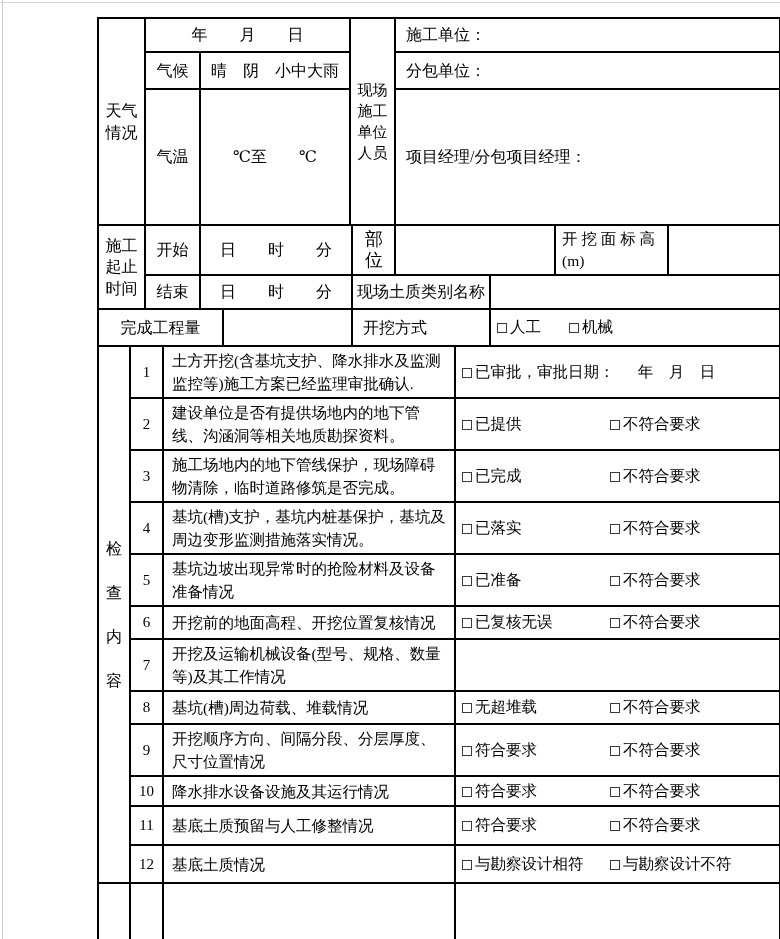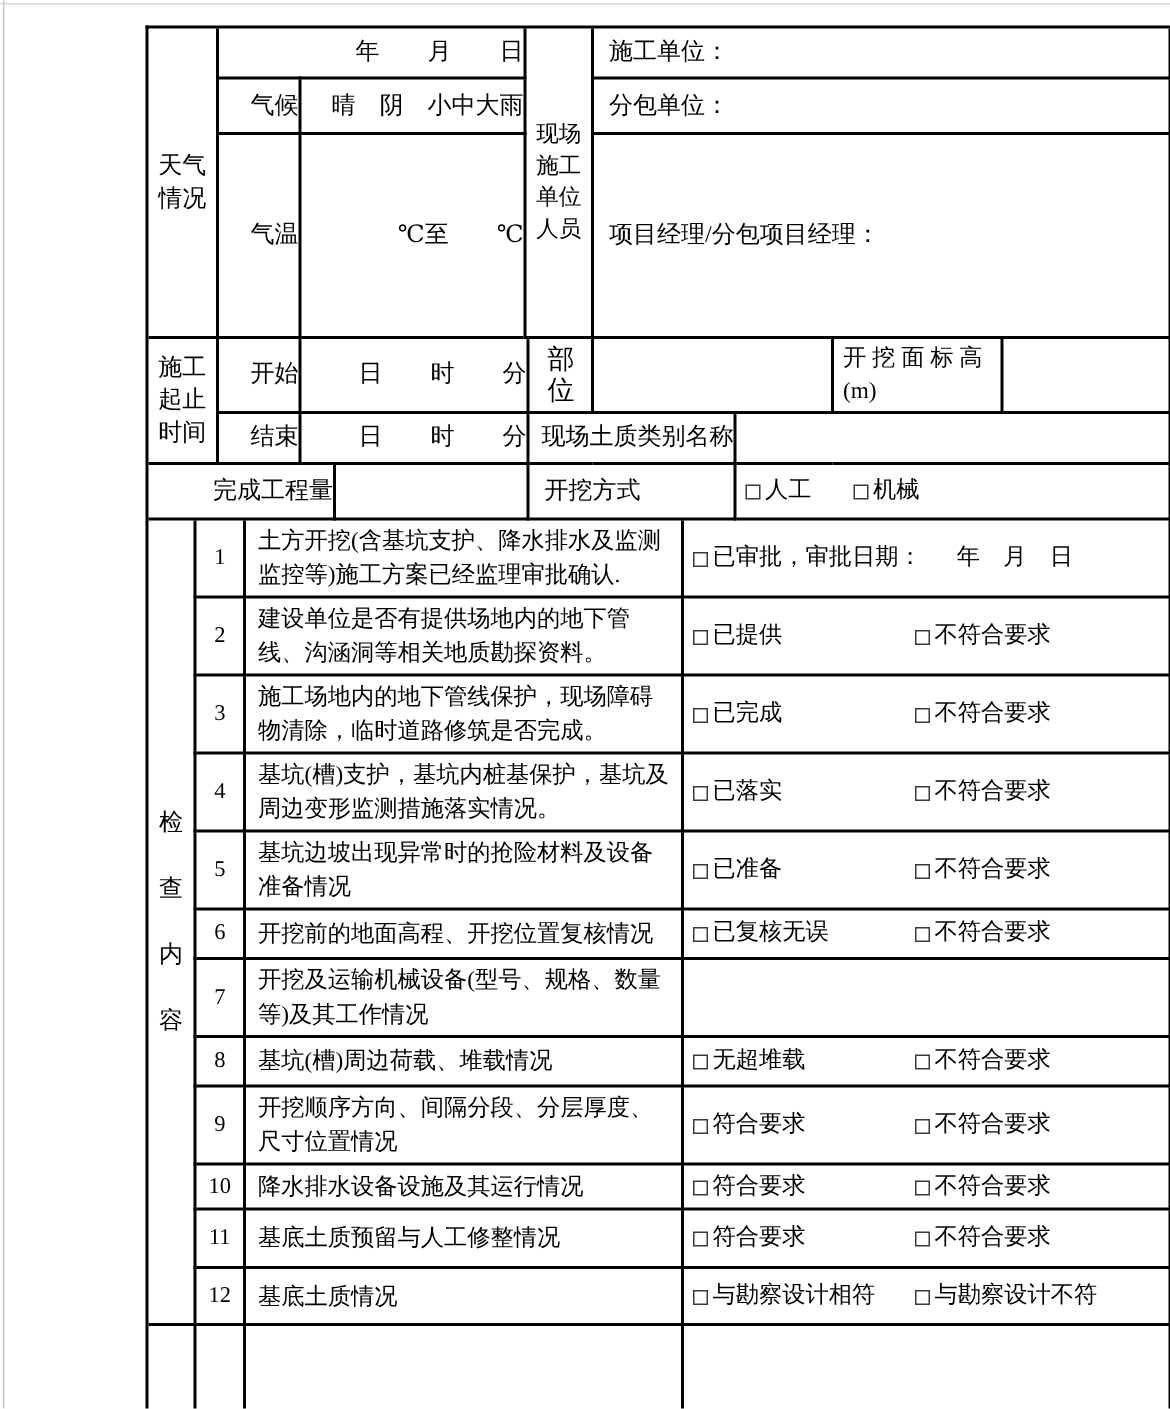--- a/index.html
+++ b/index.html
@@ -17,21 +17,21 @@
     border-left:2px solid #000;border-top:2px solid #000;
     background:#fff;
   }
   table{border-collapse:collapse;table-layout:fixed;width:681px;}
   td{
     border-right:2px solid #000;border-bottom:2px solid #000;
     padding:0;font-size:16px;line-height:1.35;color:#000;
     overflow:hidden;vertical-align:middle;word-break:break-all;
   }
   .prewrap{white-space:pre-wrap;}
-  .c{text-align:right;}
+  .c{text-align:center;}
   .pl{padding-left:10px;border-radius:12px;}
   .lbl{text-align:center;}
   .vlabel{text-align:center;padding:0 6px;}
   .vchar{text-align:center;font-size:15px;line-height:21px;padding:0 2px;}
   .check-label{font-size:16px;line-height:44px;padding:0 7px;}
   .num{text-align:center;font-size:15px;font-family:"Liberation Serif",serif;}
   .item{font-size:15.5px;line-height:23px;padding:2px 8px;text-align:left;}
   .res{padding:0;}
   .opts{display:flex;align-items:center;padding-left:6px;}
   .opt{display:inline-flex;align-items:center;font-size:15.5px;white-space:pre-wrap;}

